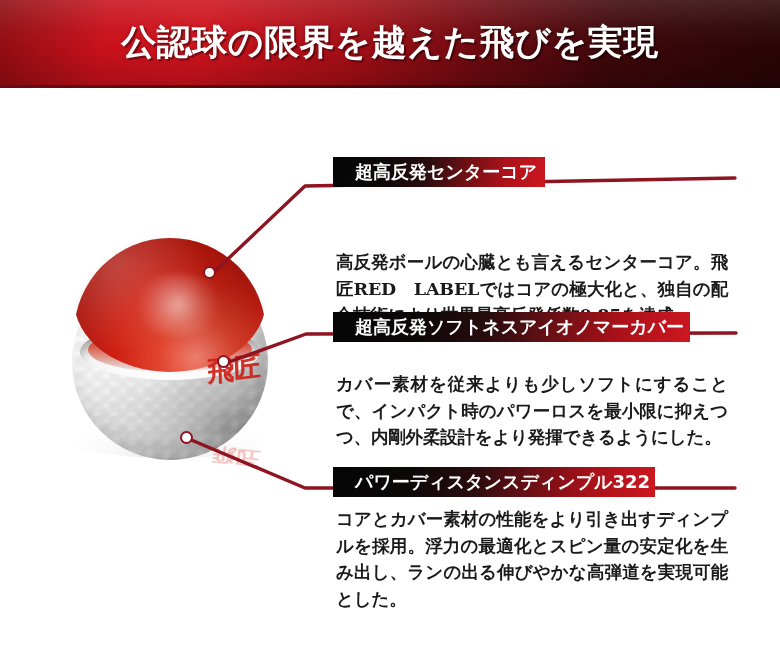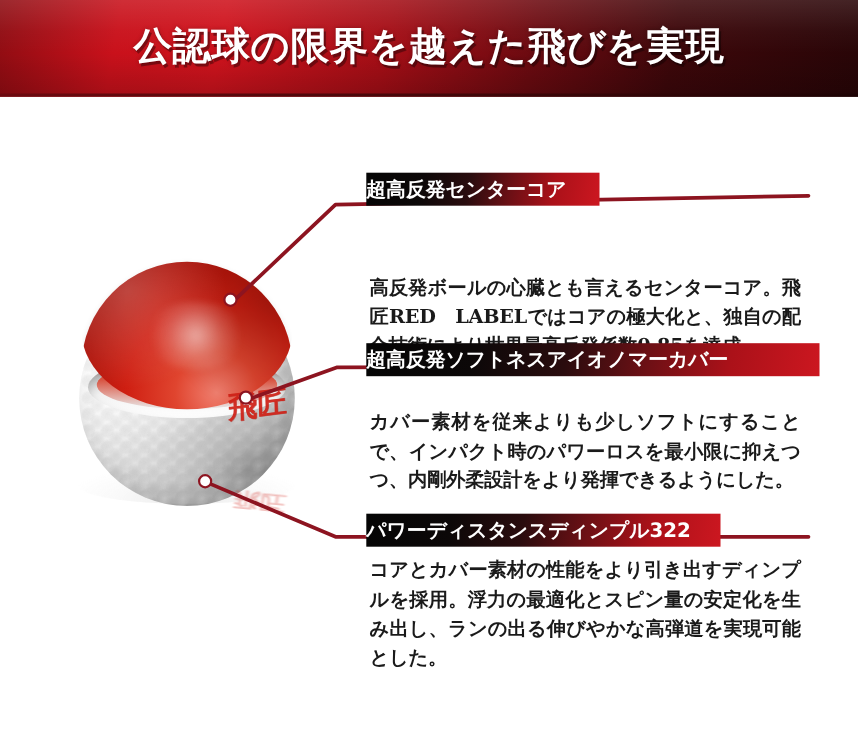--- a/index.html
+++ b/index.html
@@ -257,21 +257,21 @@
   .feature {
     position: absolute;
   }
   .label-box {
     position: absolute;
     left: 0;
     top: 0;
     height: 30px;
     display: flex;
     align-items: center;
-    padding: 0 12px 0 0;
+    padding: 0 12px 0 22px;
     box-sizing: border-box;
     background: linear-gradient(100deg,
        #050505 0%,
        #0c0808 24%,
        #2a0c0e 44%,
        #6d1015 62%,
        #ab1119 80%,
        #cc1720 100%);
     color: #ffffff;
     font-family: "DejaVu Sans", "Liberation Sans", sans-serif;
@@ -333,21 +333,21 @@
   <div class="dot" style="left:203px; top:266px;"></div>
   <div class="dot" style="left:217px; top:355px;"></div>
   <div class="dot" style="left:180px; top:431px;"></div>
 
   <div class="feature" style="left:333px; top:157px; width:400px;">
     <div class="label-box" style="width:212px;">超高反発センターコア</div>
     <div class="body-text" style="top:44px;margin-top:48px;">高反発ボールの心臓とも言えるセンターコア。飛匠RED　LABELではコアの極大化と、独自の配合技術により世界最高反発係数0.85を達成。</div>
   </div>
 
   <div class="feature" style="left:333px; top:312px; width:400px;">
-    <div class="label-box" style="width:412px;">超高反発ソフトネスアイオノマーカバー</div>
+    <div class="label-box" style="width:357px;">超高反発ソフトネスアイオノマーカバー</div>
     <div class="body-text" style="top:59px;">カバー素材を従来よりも少しソフトにすることで、インパクト時のパワーロスを最小限に抑えつつ、内剛外柔設計をより発揮できるようにした。</div>
   </div>
 
   <div class="feature" style="left:333px; top:467px; width:400px;">
     <div class="label-box" style="width:322px;">パワーディスタンスディンプル322</div>
     <div class="body-text" style="top:39px;">コアとカバー素材の性能をより引き出すディンプルを採用。浮力の最適化とスピン量の安定化を生み出し、ランの出る伸びやかな高弾道を実現可能とした。</div>
   </div>
 
 </div>
 

